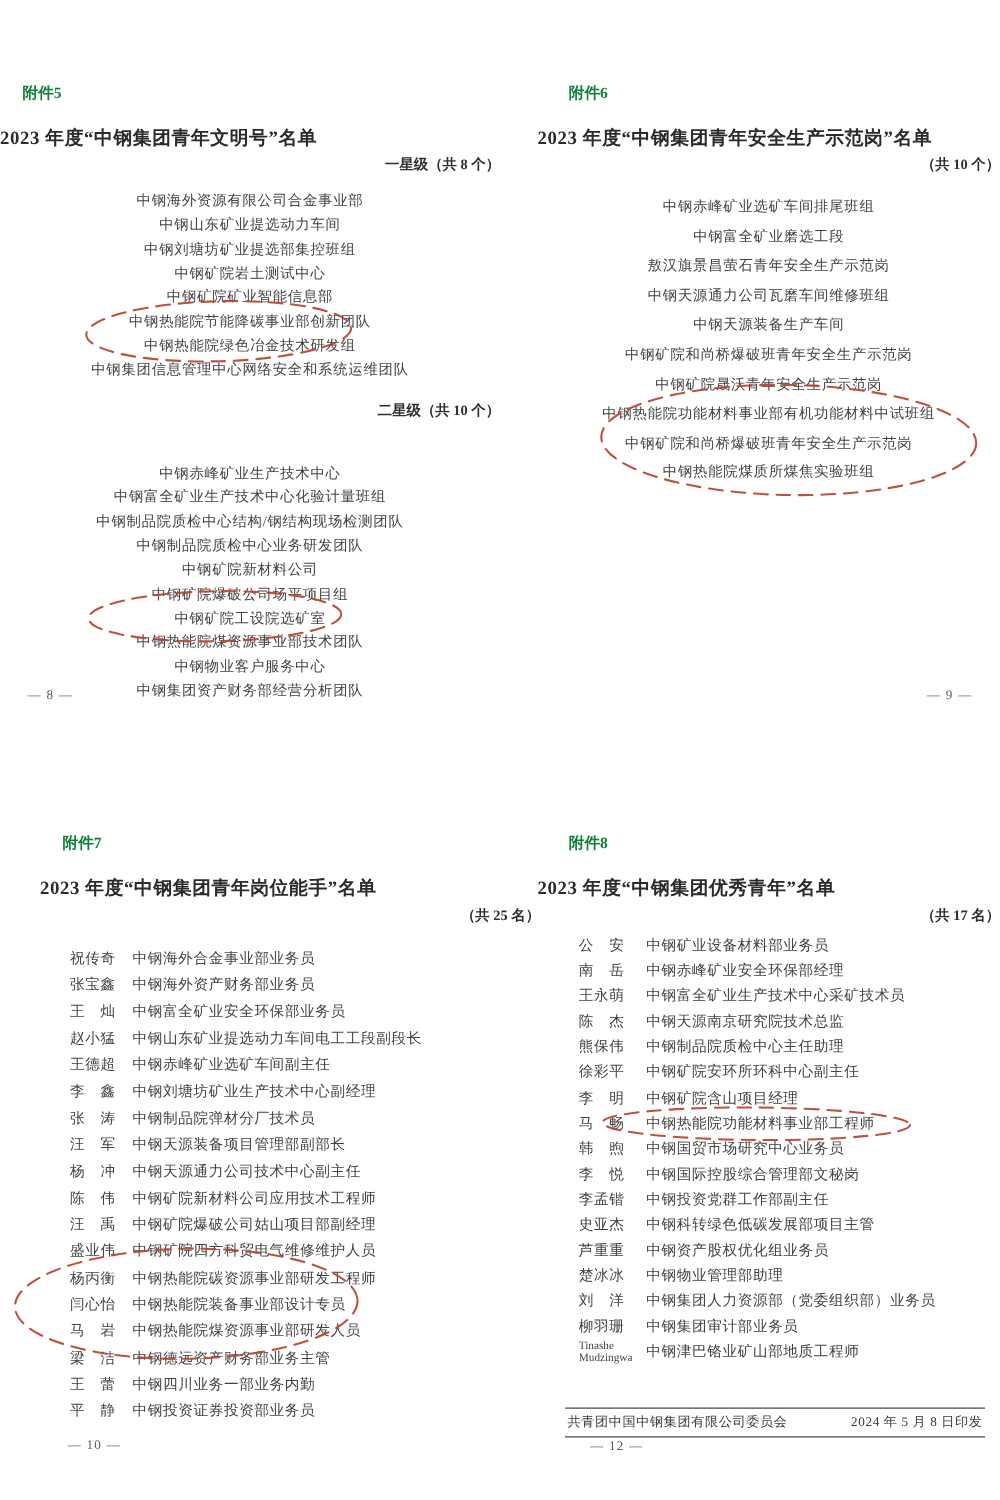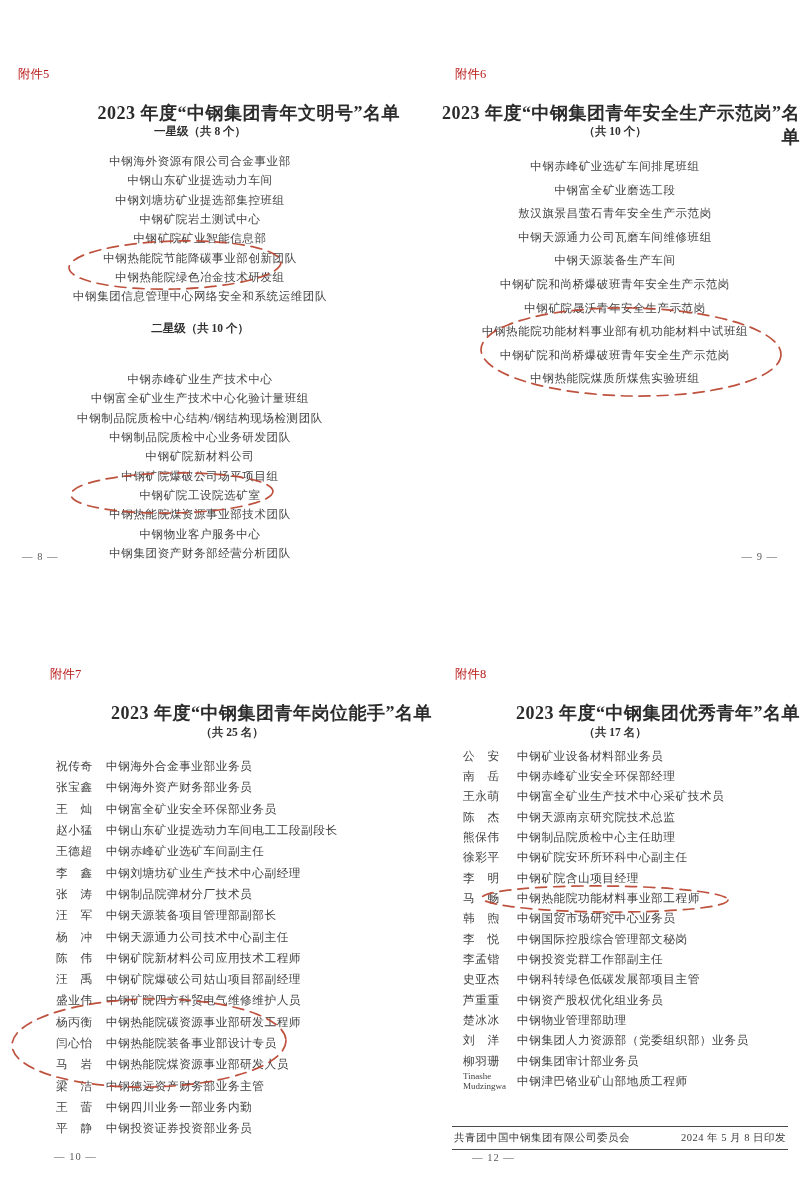--- a/index.html
+++ b/index.html
@@ -7,24 +7,24 @@
     position:relative;width:800px;height:1200px;background:#ffffff;overflow:hidden;
     font-family:"Liberation Serif","DejaVu Serif",serif;
     color:#424242;
   }
   .page{position:absolute;width:400px;height:600px;}
   .page-tl{left:0;top:0;}
   .page-tr{left:400px;top:0;}
   .page-bl{left:0;top:600px;margin-left:32px;}
   .page-br{left:400px;top:600px;}
   .inner-r{position:absolute;left:30px;width:370px;top:0;height:600px;}
-  .attach{position:absolute;font-weight:normal;font-size:12.5px;color:#b91c1c;}
-  .doc-title{position:absolute;left:0;right:0;text-align:right;font-weight:bold;
-             font-size:18px;color:#2b2b2b;letter-spacing:0.5px;}
-  .subtitle{position:absolute;left:0;right:0;text-align:center;font-weight:bold;
+  .attach{position:absolute;font-weight:bold;font-size:12.5px;color:#15803d;}
+  .doc-title{position:absolute;left:0;right:0;text-align:left;font-weight:bold;
+             font-size:15px;color:#2b2b2b;letter-spacing:0.5px;}
+  .subtitle{position:absolute;left:0;right:0;text-align:right;font-weight:bold;
             font-size:11.5px;color:#303030;}
   .center-list{position:absolute;left:0;right:0;text-align:center;}
   .center-list .line-item{line-height:19.35px;font-size:11.5px;letter-spacing:0.6px;}
   .center-list.wide .line-item{line-height:23.6px;}
   .rows{position:absolute;left:0;right:0;}
   .person-row{display:flex;align-items:center;font-size:11.7px;letter-spacing:0.5px;}
   .rows-bl .person-row{height:21.3px;padding-left:24px;}
   .rows-br .person-row{height:20.35px;padding-left:33px;}
   .person-name{flex:0 0 50px;white-space:pre-line;}
   .rows-br .person-name{flex:0 0 54px;}

